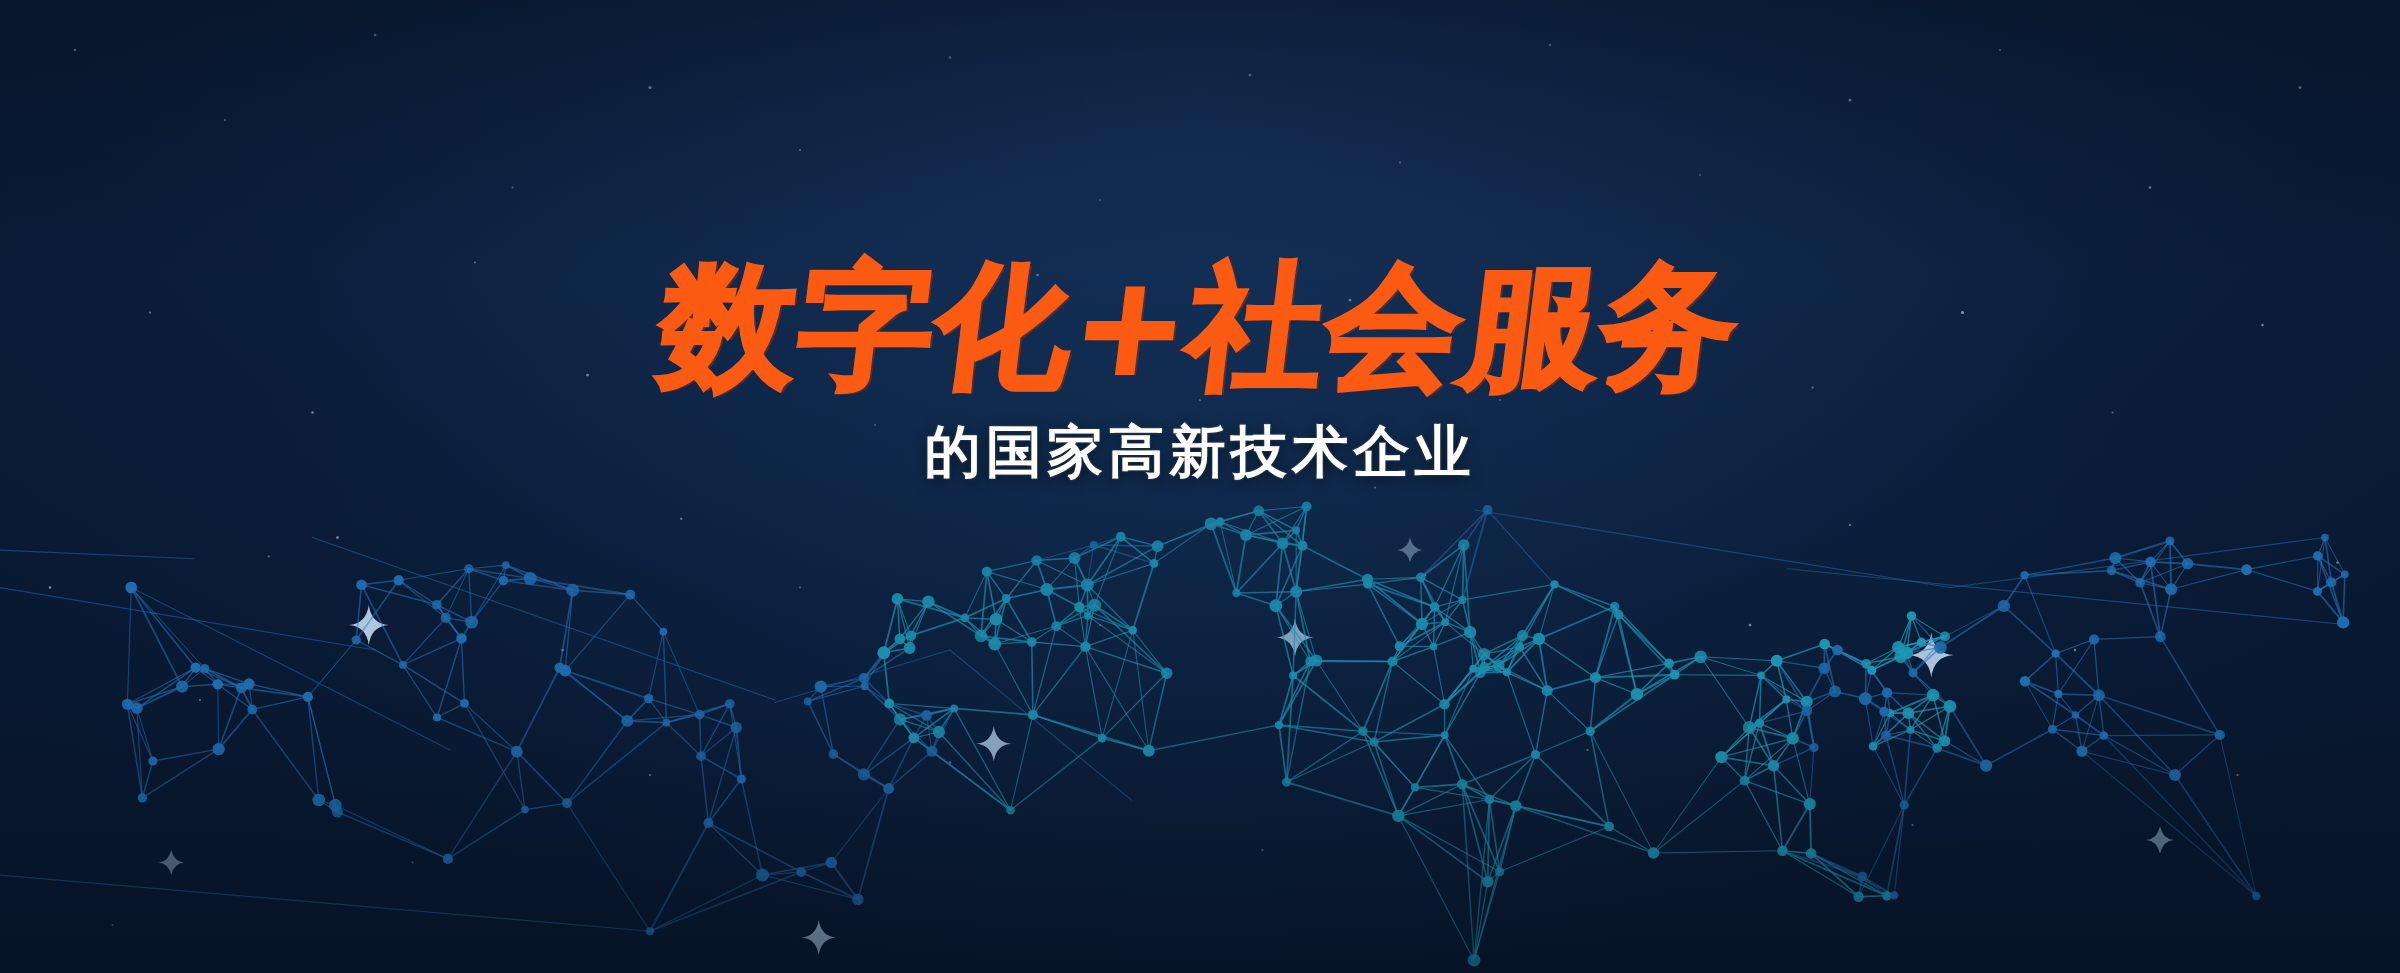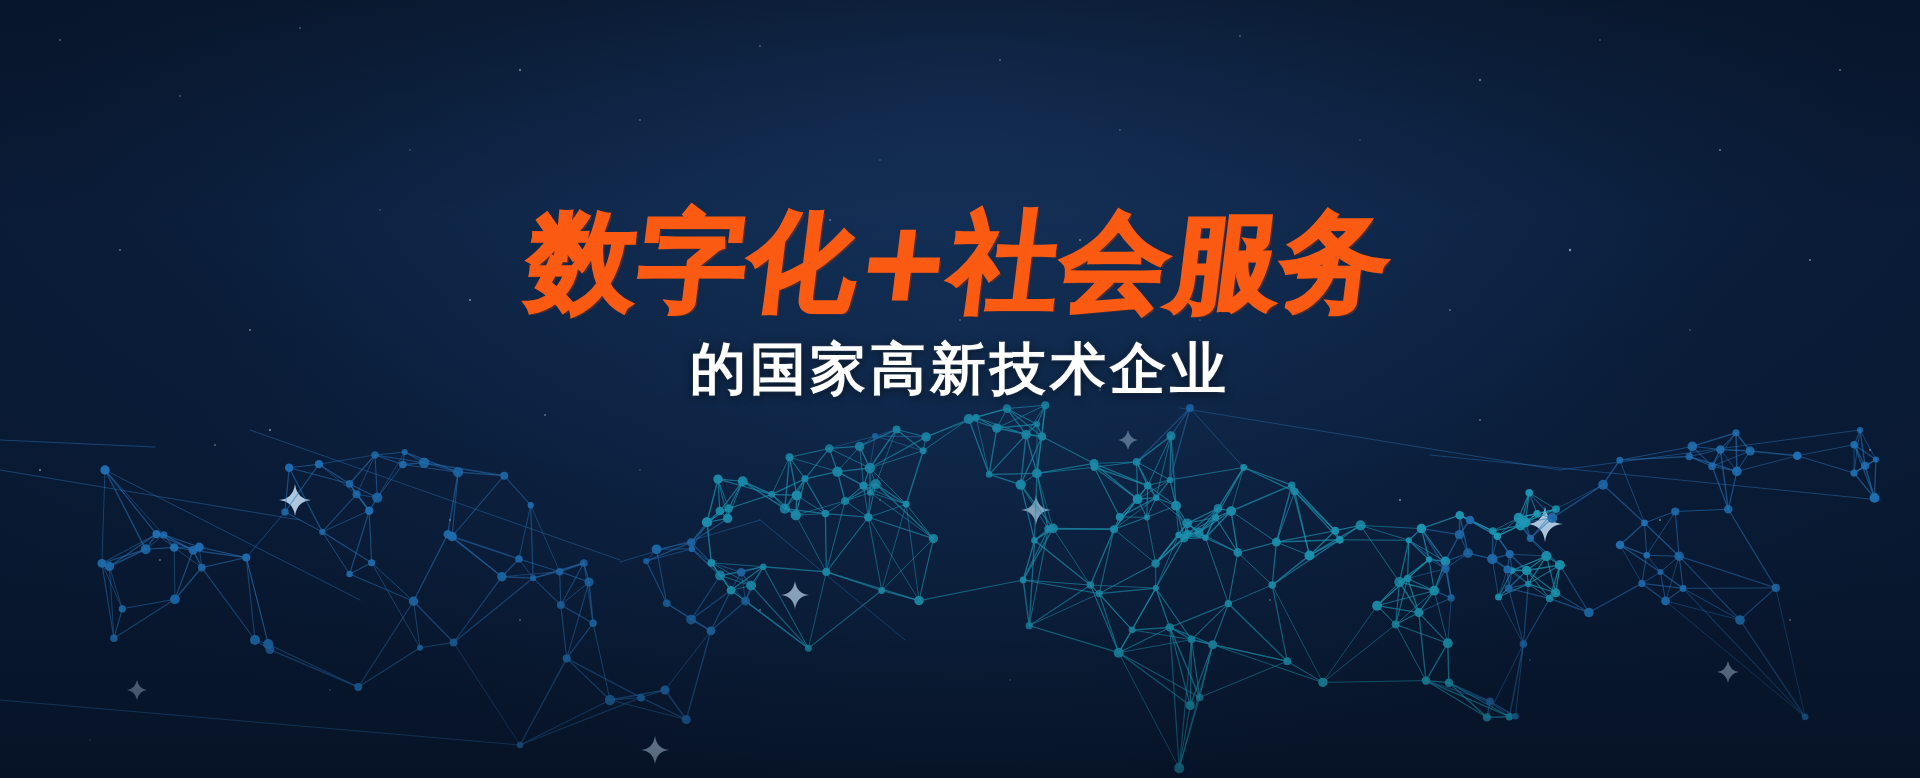--- a/index.html
+++ b/index.html
@@ -40,21 +40,21 @@
     letter-spacing:2px;
     transform:skewX(-7deg);
     -webkit-text-stroke:3px #FA5A11;
     text-shadow:0 0 1px #FA5A11, 3px 2px 0 rgba(190,60,10,.35);
     white-space:nowrap;
   }
   .subline{
     display:block;
     margin-top:14px;
     font-family:"DejaVu Serif","Liberation Serif",serif;
-    font-size:56px;
+    font-size:45px;
     font-weight:600;
     color:#FFFFFF;
     letter-spacing:4px;
     text-shadow:0 2px 10px rgba(0,0,0,.55), 0 0 2px rgba(255,255,255,.25);
     white-space:nowrap;
   }
 </style>
 </head>
 <body>
 

